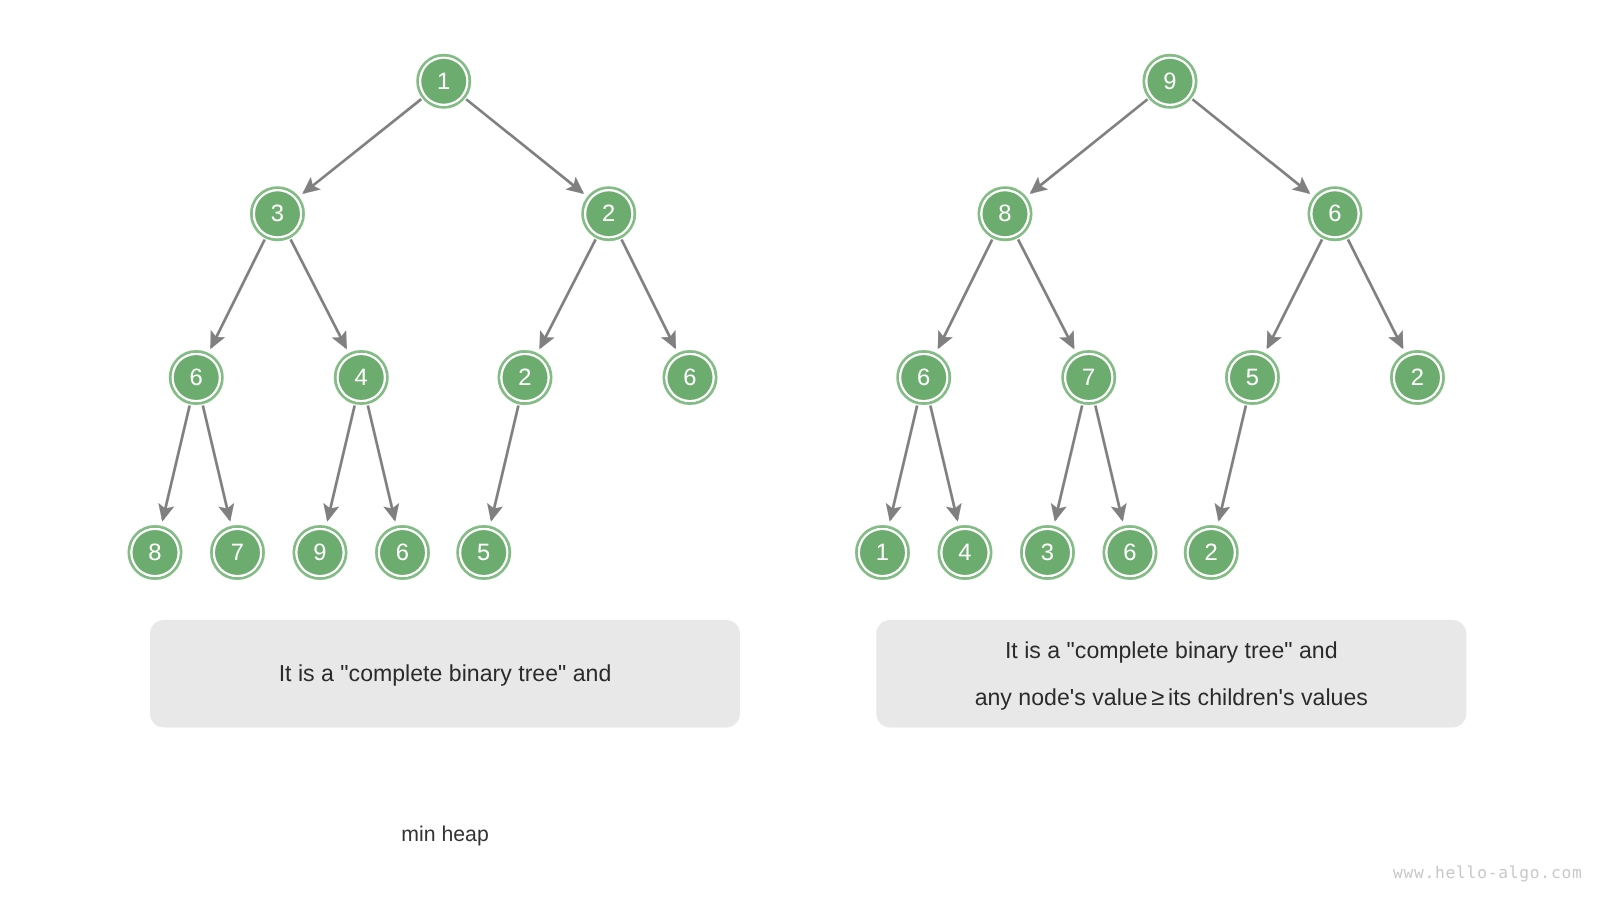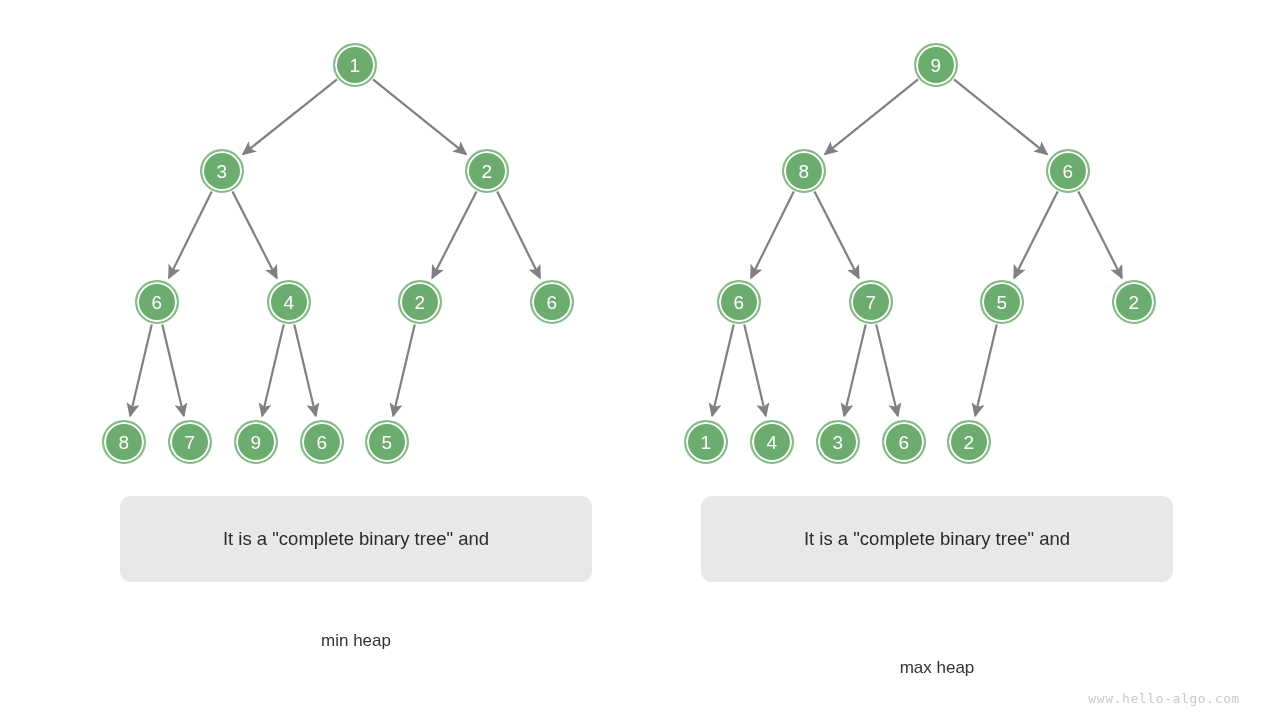--- a/index.html
+++ b/index.html
@@ -84,21 +84,21 @@
   }
   .heap-subtitle {
     position: absolute;
     text-align: center;
     color: #333333;
     font-size: 17px;
   }
 
   .watermark {
     position: absolute;
-    right: 40px;
+    right: 14px;
     bottom: 14px;
     color: #c9c9c9;
     font-family: "DejaVu Sans Mono", "Liberation Mono", monospace;
     font-size: 13px;
     letter-spacing: 0.6px;
   }
 </style>
 </head>
 <body>
 
@@ -166,20 +166,20 @@
       <div class="node" style="left: 904px; top: 442px;">6</div>
       <div class="node" style="left: 969px; top: 442px;">2</div>
     </div>
 
   <div class="caption-box" id="caption-left" style="left: 120px; top: 496px; width: 472px; height: 86px;">
     <div class="caption-line">It is a "complete binary tree" and</div>
   </div>
 
   <div class="caption-box" id="caption-right" style="left: 701px; top: 496px; width: 472px; height: 86px;">
     <div class="caption-line">It is a "complete binary tree" and</div>
+    <div class="caption-line"><span>any node's value</span><span class="cmp">≥</span><span>its children's values</span></div>
   </div>
 
-  <div class="heap-subtitle" id="subtitle-left" style="left: 206px; top: 631px; width: 300px;">min heap</div>
+  <div class="heap-subtitle" id="subtitle-left" style="left: 206px; top: 658px; width: 300px;">min heap</div>
 
-  <div class="heap-subtitle" id="subtitle-right" style="left: 787px; top: 658px; width: 300px;">max heap</div>
 
   <div class="watermark">www.hello-algo.com</div>
 </div>
 
 </body></html>

